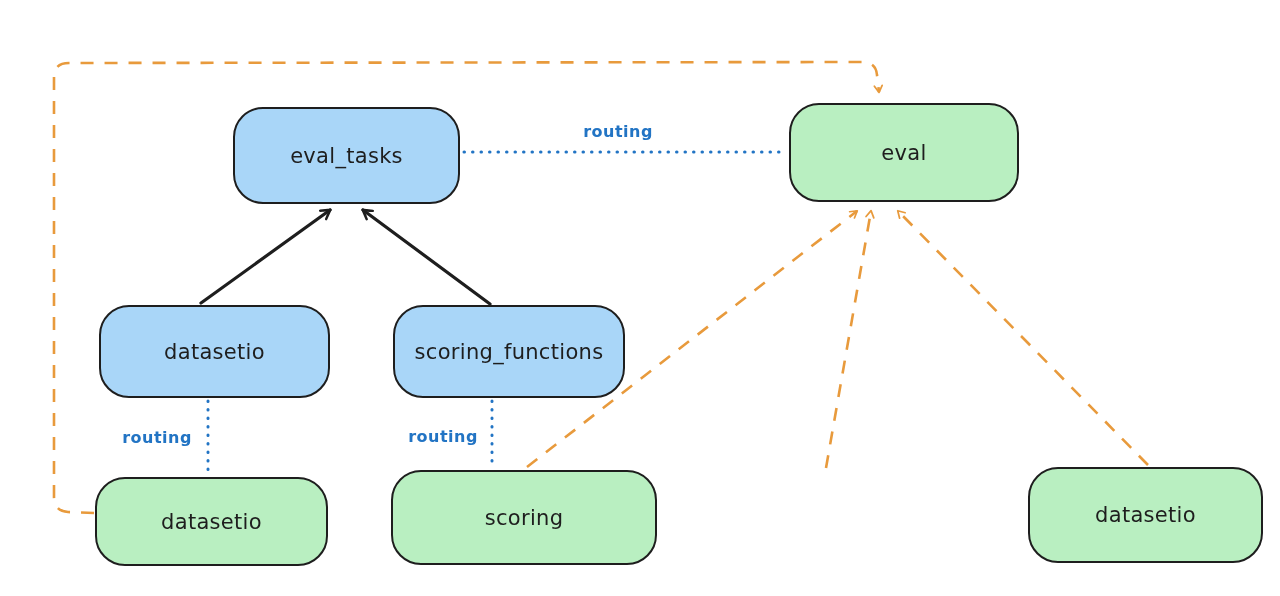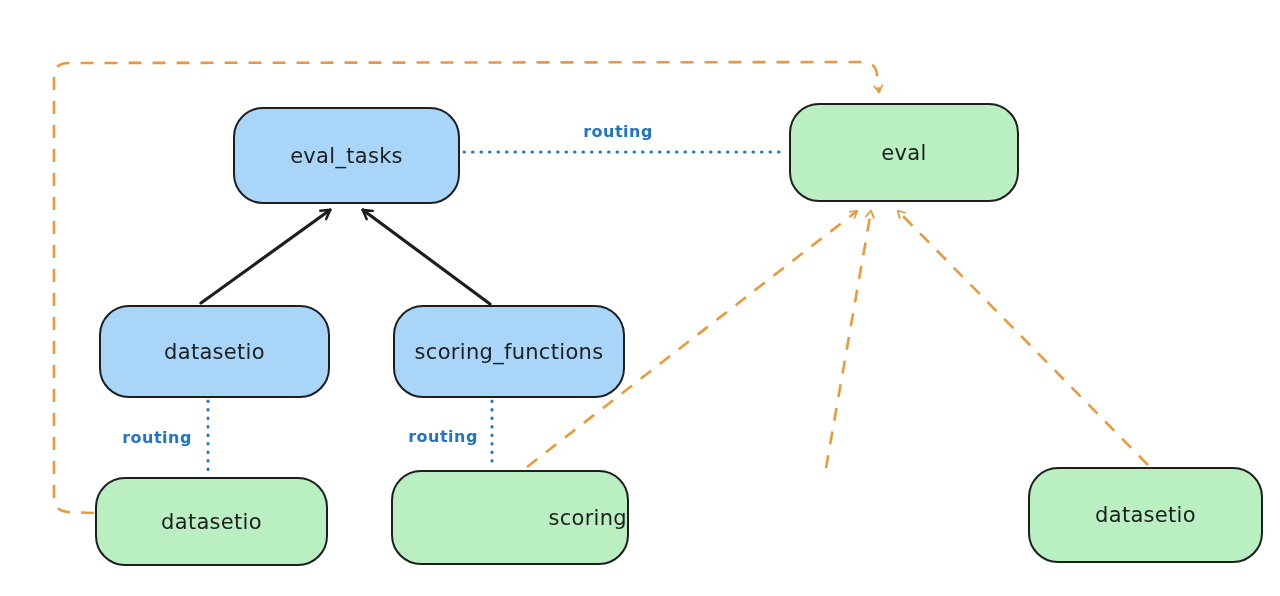--- a/index.html
+++ b/index.html
@@ -86,21 +86,21 @@
   </div>
 
   <div class="node blue" style="left:393px;top:305px;width:232px;height:93px;">
     <span>scoring_functions</span>
   </div>
 
   <div class="node green" style="left:95px;top:477px;width:233px;height:89px;">
     <span>datasetio</span>
   </div>
 
-  <div class="node green" style="left:391px;top:470px;width:238px;height:95px;justify-content:flex-end;">
+  <div class="node green" style="left:391px;top:470px;width:266px;height:95px;">
     <span>scoring</span>
   </div>
 
 
   <div class="node green" style="left:1028px;top:467px;width:235px;height:96px;">
     <span>datasetio</span>
   </div>
 
   <div class="edge-label" style="left:618px;top:131px;">routing</div>
   <div class="edge-label" style="left:157px;top:437px;">routing</div>

